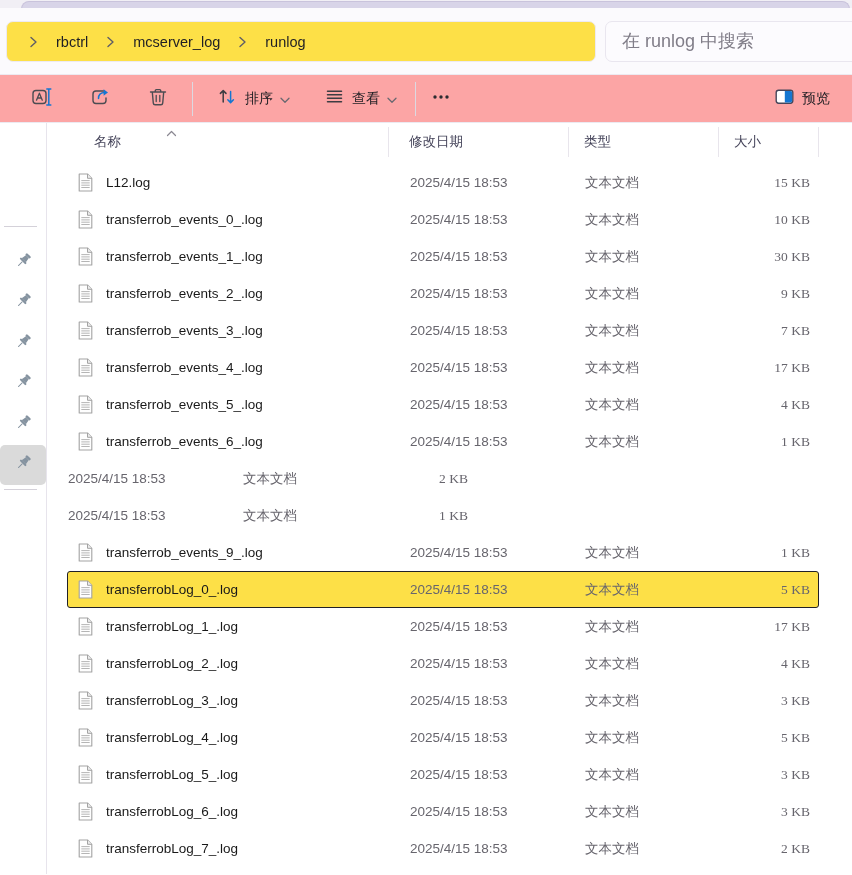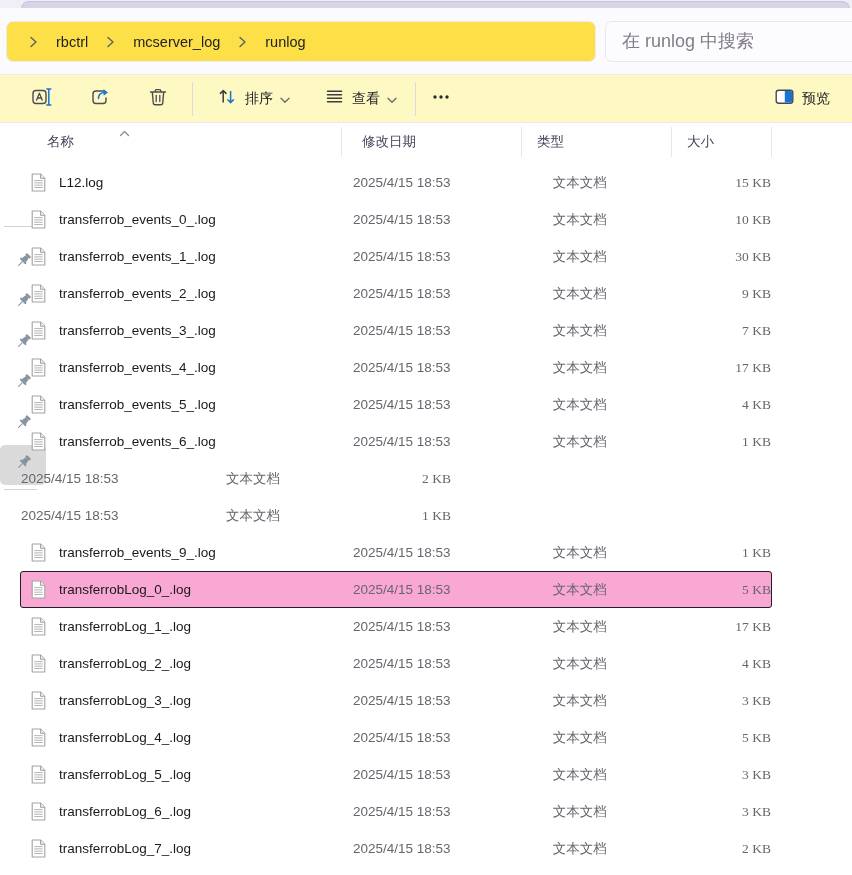--- a/index.html
+++ b/index.html
@@ -43,38 +43,38 @@
   .searchbox input {
     flex:1; border:none; outline:none; background:transparent;
     font-family:"Liberation Sans", sans-serif;
     font-size:18px; color:#3a3940; padding:0 6px 0 16px;
   }
   .searchbox input::placeholder { color:#807d88; opacity:1; }
   .search-glyph { margin-right:14px; display:flex; }
 
   
   .toolbar {
-    height:47px; background:#fef9c3; display:flex; align-items:center;
+    height:47px; background:#fca5a5; display:flex; align-items:center;
     padding:0 10px 0 22px;
   }
   .tb-btn {
     display:flex; align-items:center; justify-content:center;
     width:40px; height:36px; border-radius:5px; cursor:default;
   }
   .tb-btn + .tb-btn { margin-left:18px; }
   .tb-divider { width:1px; height:34px; background:#dcd9e1; margin:0 14px; }
   .tb-group {
     display:flex; align-items:center; gap:7px; height:36px;
     padding:0 10px; border-radius:5px;
   }
   .tb-label { font-size:14px; color:#1d1d22; white-space:nowrap; }
   .tb-right { margin-left:auto; display:flex; align-items:center; gap:8px; padding-right:2px; }
 
   
-  .content { position:relative; display:flex; height:752px; background:#ffffff;flex-direction:column; }
+  .content { position:relative; display:flex; height:752px; background:#ffffff; }
   .sidebar { position:relative; width:47px; border-right:1px solid #e7e4ec; }
   .side-divider { position:absolute; left:4px; width:33px; height:1px; background:#d4d1d9; }
   .pins { position:absolute; left:0; top:119px; width:46px; }
   .pin-slot {
     height:40.5px; width:46px; display:flex; align-items:center; justify-content:center;
   }
   .pin-slot.active { background:#dadada; border-radius:5px; }
 
   .filearea { position:relative; flex:1; }
 
@@ -86,28 +86,28 @@
   .hcell.c-type { width:150px; padding-left:15px; border-right:1px solid #e8e5ec; }
   .hcell.c-size { width:100px; padding-left:15px; border-right:1px solid #e8e5ec; }
   .sort-caret { position:absolute; left:119px; top:0px; }
 
   
   .rows { margin-top:3px; }
   .file-row {
     display:flex; align-items:center; height:37px; margin-left:20px; width:752px;
     border:1.5px solid transparent; border-radius:3px;
   }
-  .file-row.selected { background:#f9a8d4; border-color:#202027; }
+  .file-row.selected { background:#fde047; border-color:#202027; }
   .cell { font-size:13.5px; color:#67656d; white-space:nowrap; overflow:hidden; }
   .cell.name {
     width:342px; color:#191919; display:flex; align-items:center;
     padding-left:10px; gap:13px; font-size:13.5px;
   }
   .cell.date { width:175px; }
-  .cell.type { width:160px;margin-left:30px; }
+  .cell.type { width:160px; }
   .cell.size { width:65px; text-align:right;font-family:Liberation Serif, serif; }
   .doc-glyph { flex:0 0 auto; display:flex; }
 </style>
 </head>
 <body>
 
 <div class="app">
 
   <div class="tabstrip">
     <div class="tab"></div>

